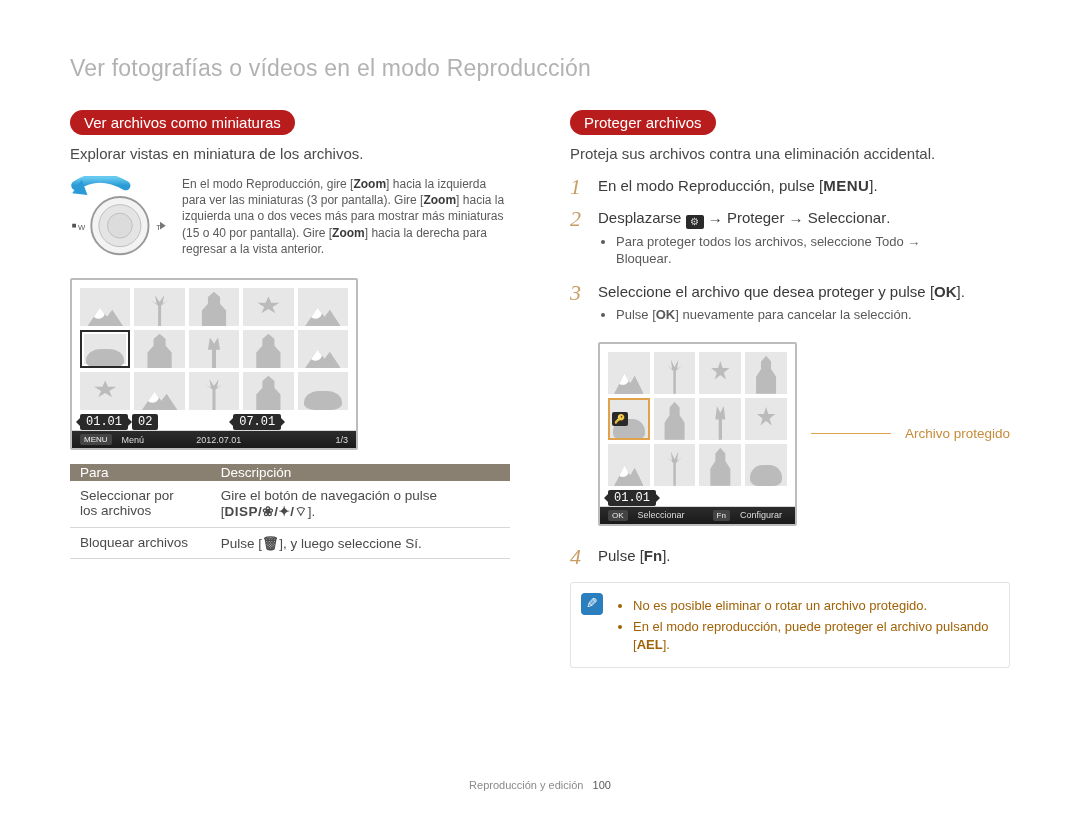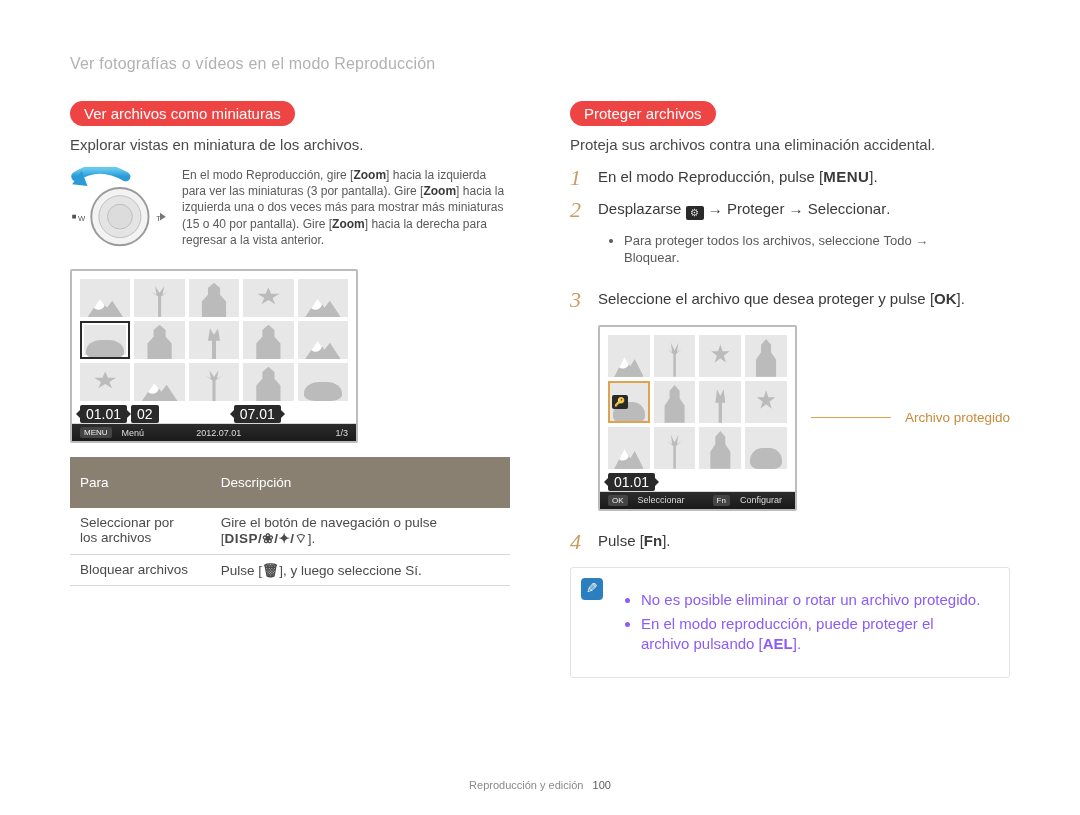--- a/index.html
+++ b/index.html
@@ -13,36 +13,36 @@
   }
   .page {
     width: 1080px;
     height: 815px;
     box-sizing: border-box;
     padding: 55px 70px 30px 70px;
     position: relative;
   }
   .page-title {
     color: #b2b2b2;
-    font-size: 16px;
+    font-size: 23px;
     font-weight: 300;
     margin-bottom: 28px;
     letter-spacing: 0.2px;
   }
   .cols {
     display: flex;
     gap: 60px;
   }
   .col {
     flex: 1 1 0;
     min-width: 0;
   }
   .pill {
     display: inline-block;
-    background: #ef4444;
+    background: #b91c1c;
     color: #fff;
     border-radius: 14px;
     padding: 4px 14px;
     font-size: 15px;
     font-weight: 400;
     margin-bottom: 10px;
   }
   .subtitle {
     font-size: 15px;
     color: #4a4a4a;
@@ -107,22 +107,23 @@
   }
   .person { width:60%; height:90%; background:#bbb; clip-path: polygon(50% 0%, 70% 15%, 70% 35%, 90% 55%, 90% 100%, 10% 100%, 10% 55%, 30% 35%, 30% 15%);}
   .palm { width:60%; height:90%; background:#bbb; clip-path: polygon(45% 100%, 45% 40%, 20% 25%, 40% 35%, 35% 10%, 50% 30%, 65% 10%, 60% 35%, 80% 25%, 55% 40%, 55% 100%);}
   .bloom { width:55%; height:55%; background:#bbb; clip-path: polygon(50% 0%,60% 30%,90% 30%,65% 50%,75% 80%,50% 60%,25% 80%,35% 50%,10% 30%,40% 30%); align-self:center;}
   .cloud { width:75%; height:50%; background:#bbb; border-radius: 40% 40% 30% 30%/60% 60% 30% 30%; align-self:flex-end;}
   .tulip { width:40%; height:80%; background:#bbb; clip-path: polygon(30% 0%,50% 20%,70% 0%,80% 40%,60% 40%,60% 100%,40% 100%,40% 40%,20% 40%);}
   .ts-dates {
     display:flex; gap:4px; margin-top:4px;
   }
   .ts-date {
-    background:#2a2a2a; color:#fff; font-size:14px; padding:1px 6px; border-radius:2px;
+    background:#2a2a2a; color:#fff; font-size:12px; padding:1px 6px; border-radius:2px;
     position:relative;
+    font-family:Liberation Mono, monospace;
   }
   .ts-date::before, .ts-date::after {
     content:""; position:absolute; top:50%; width:0;height:0; border:4px solid transparent;
   }
   .ts-date.left::before { left:-8px; border-right-color:#2a2a2a; transform:translateY(-50%);}
   .ts-date.left::after { right:-8px; border-left-color:#2a2a2a; transform:translateY(-50%);}
   .ts-footer {
     border-top:1px solid #d8d8d8;
     background: linear-gradient(#2c2c2c,#1a1a1a);
     color:#ddd; font-size:9px;
@@ -134,49 +135,49 @@
   
   table.para {
     width:100%;
     border-collapse: collapse;
     font-size:13.5px;
     margin-bottom: 12px;
   }
   table.para th {
     text-align:left; font-weight:400;
     background:#8a8072; color:#fff;
-    padding:18px 10px;
+    padding:1px 10px;
   }
   table.para td {
     padding:7px 10px;
     border-bottom:1px solid #d7d7d7;
     color:#4a4a4a;
     vertical-align: top;
   }
   
   .note {
     border:1px solid #e3e3e3;
     border-radius:3px;
     padding:10px 12px 10px 44px;
     position:relative;
-    font-size:15px;
+    font-size:13px;
     line-height:1.35;
-    color:#8b5cf6;
+    color:#a16207;
     margin-top:4px;
   }
   .note .note-icon {
     position:absolute; left:10px; top:10px;
     width:22px;height:22px;border-radius:4px;
     background:#2b7fbf;
     display:flex;align-items:center;justify-content:center;
   }
   .note .note-icon::after {
     content:"✎"; color:#fff; font-size:14px; transform: scaleX(-1);
   }
-  .note ul, ul.bul { margin:12px; padding-left: 14px; }
+  .note ul, ul.bul { margin:4px; padding-left: 14px; }
   .note li, ul.bul li { margin-bottom:4px; }
   
   .steps {
     display:flex; flex-direction:column; gap:10px;
     font-size:15px;
     color:#3a3a3a;
   }
   .step {
     display:flex; gap:10px;
   }
@@ -425,20 +426,25 @@
                 <span>Para proteger todos los archivos, seleccione </span><b>Todo</b><span> → </span><br><b>Bloquear</b><span>.</span>
               </li>
             </ul>
           </div>
         </div>
 
         <div class="step">
           <div class="step-num">3</div>
           <div class="step-body">
             <span>Seleccione el archivo que desea proteger y pulse [</span><span class="okbox">OK</span><span>].</span>
+            <ul class="bul sub">
+              <li>
+                <span>Pulse [</span><span class="okbox">OK</span><span>] nuevamente para cancelar la selección.</span>
+              </li>
+            </ul>
           </div>
         </div>
 
         <div class="protect-wrap">
           <div class="thumb-screen2">
             <div class="ts-body">
               <div class="ts-grid">
                 <div class="ts-cell">
                     <div class="cell-content">
                       <div class="mount"></div>

